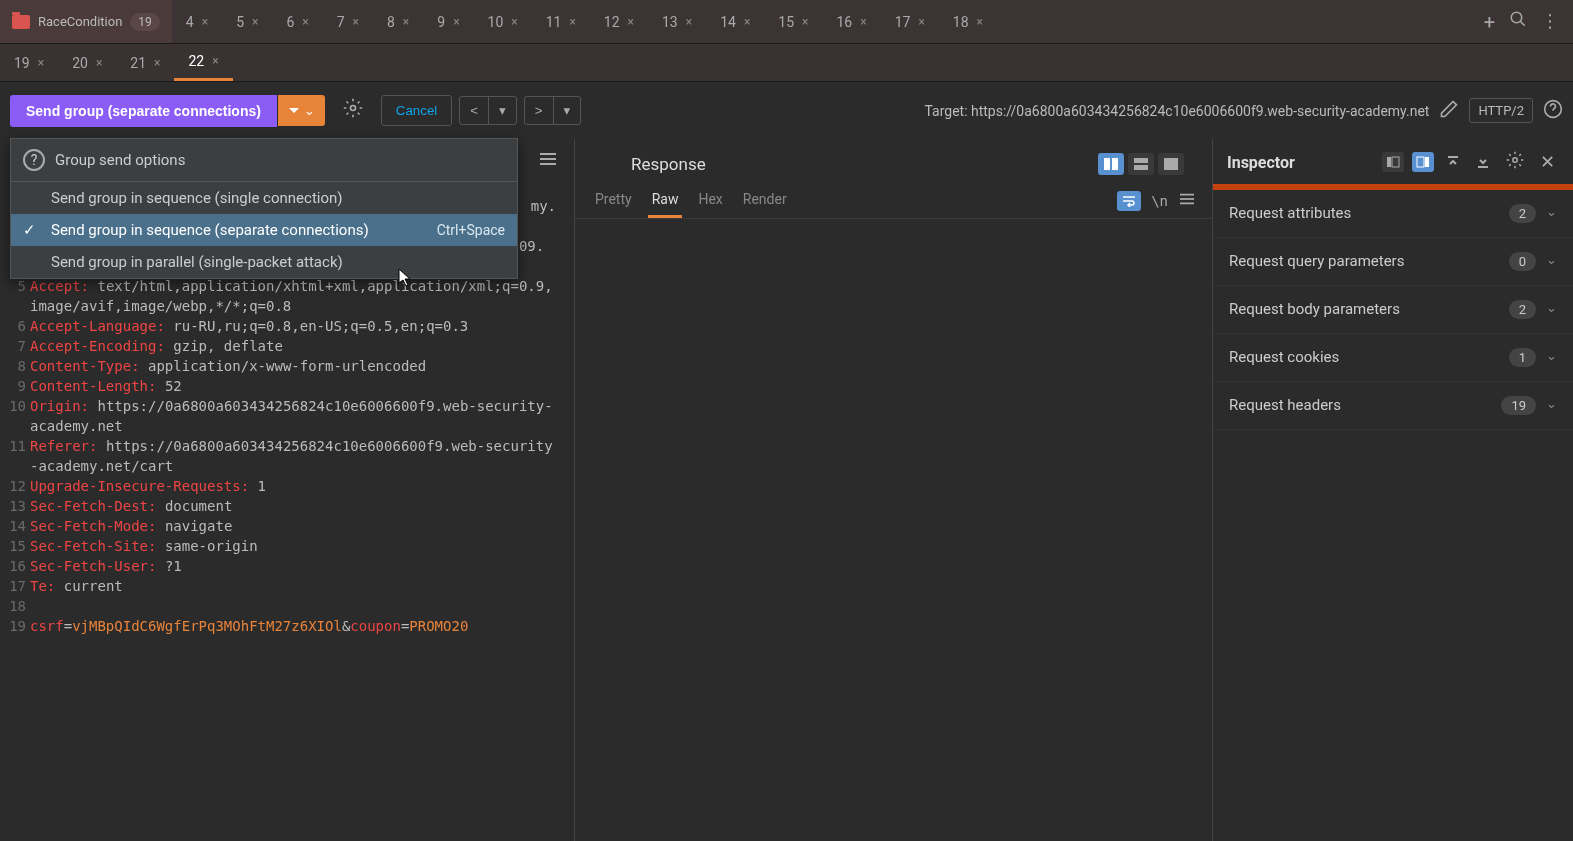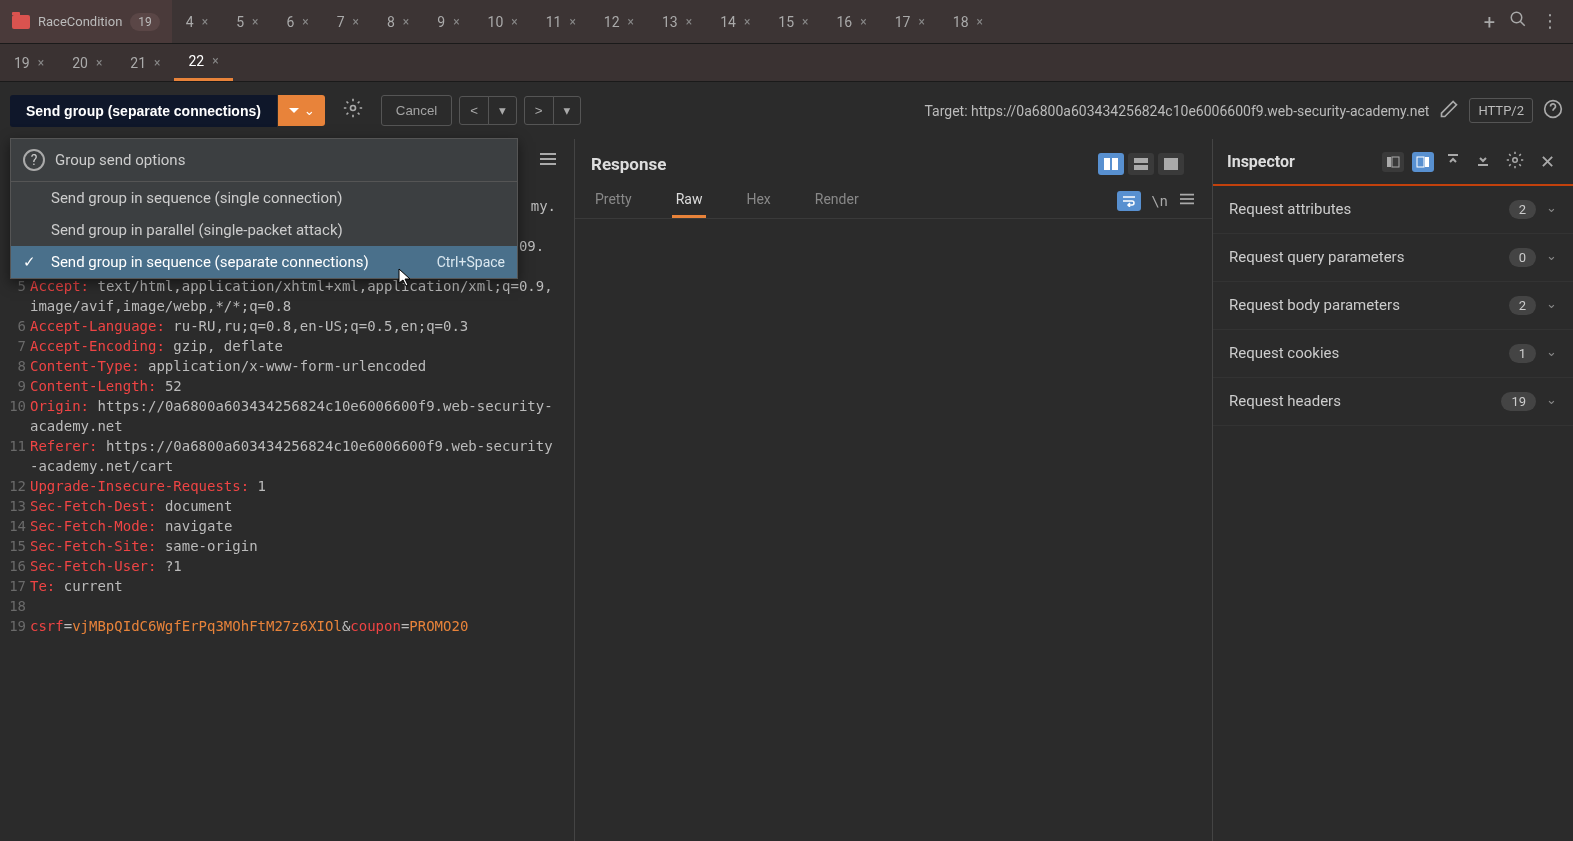--- a/index.html
+++ b/index.html
@@ -53,21 +53,21 @@
 
 
 .toolbar {
   display: flex;
   align-items: center;
   gap: 8px;
   padding: 10px 10px;
   background: #2b2b2b;
 }
 .send-btn {
-  background: #0f172a;
+  background: #8b5cf6;
   color: #fff;
   font-weight: 600;
   padding: 8px 16px;
   border: none;
   font-size: 14px;
   border-radius: 3px 0 0 3px;
   cursor: pointer;
 }
 .send-drop {
   background: #e8833a;
@@ -83,21 +83,21 @@
   border: 1px solid #555;
   color: #aaa;
   padding: 6px 10px;
   border-radius: 3px;
   cursor: pointer;
 }
 .icon-btn.plain { border: none; font-size: 18px; }
 .cancel-btn {
   background: transparent;
   border: 1px solid #555;
-  color: #a3a3a3;
+  color: #0ea5e9;
   padding: 7px 14px;
   border-radius: 3px;
   cursor: not-allowed;
 }
 .nav-group { display: flex; }
 .nav-group .icon-btn { border-radius: 0; margin-left: -1px; }
 .nav-group .icon-btn:first-child { border-radius: 3px 0 0 3px; }
 .nav-group .icon-btn:last-child { border-radius: 0 3px 3px 0; }
 .target { margin-left: auto; display: flex; align-items: center; gap: 10px; font-size: 14px; }
 .target .url { color: #bbb; }
@@ -105,22 +105,22 @@
 
 
 .main { display: flex; height: calc(100% - 44px - 38px - 56px); position: relative; }
 .panel { flex: 1; display: flex; flex-direction: column; border-right: 1px solid #444; overflow: hidden; }
 .panel-header {
   display: flex;
   align-items: center;
   padding: 14px 16px 8px;
   gap: 16px;
 }
-.panel-title { font-size: 17px; font-weight: 700; color: #ddd; }
-.panel-tabs { display: flex; gap: 36px; padding: 0 16px; border-bottom: 1px solid #3a3a3a; font-size: 14px; }
+.panel-title { font-size: 17px; font-weight: 400; color: #ddd; margin-left: 40px; }
+.panel-tabs { display: flex; gap: 12px; padding: 0 16px; border-bottom: 1px solid #3a3a3a; font-size: 14px; }
 .panel-tab { padding: 8px 4px; cursor: pointer; color: #888; }
 .panel-tab.active { color: #ddd; border-bottom: 3px solid #e8833a; }
 .panel-tabs .spacer { flex: 1; }
 .panel-tab-icons { display: flex; gap: 10px; align-items: center; }
 .panel-tab-icons .ibox { width: 24px; height: 20px; background: #3a3a3a; border-radius: 3px; display: flex; align-items: center; justify-content: center; color: #aaa; font-size: 12px; cursor: pointer; }
 .panel-tab-icons .ibox.active { background: #5890d0; color: #fff; }
 
 
 .editor {
   flex: 1;
@@ -180,24 +180,24 @@
 .dropdown-item .shortcut { margin-left: auto; color: #aaa; font-size: 14px; }
 .dropdown-item.selected .shortcut { color: #dbe8f0; }
 
 
 .cursor-img { position: absolute; top: 268px; left: 398px; z-index: 200; pointer-events: none; }
 
 
 .inspector { width: 360px; background: #2b2b2b; display: flex; flex-direction: column; }
 .inspector-header {
   display: flex;
-  align-items: center;
+  align-items: flex-end;
   padding: 12px 14px;
   gap: 8px;
-  border-bottom: 2px solid #c2410c;
+  border-bottom: 6px solid #c2410c;
 }
 .inspector-title { font-size: 16px; font-weight: 700; color: #ddd; flex: 1; }
 .insp-icon { width: 22px; height: 20px; display: flex; align-items: center; justify-content: center; background: #3a3a3a; border-radius: 3px; cursor: pointer; color: #aaa; }
 .insp-icon.active { background: #5890d0; color: #fff; }
 .insp-plain { cursor: pointer; color: #aaa; padding: 0 4px; }
 .inspector-row {
   display: flex;
   align-items: flex-start;
   padding: 14px 16px;
   border-bottom: 1px solid #333;
@@ -568,25 +568,25 @@
 
 <div class="dropdown">
   <div class="dropdown-header">
     <span class="help-circle">?</span>
     <span>Group send options</span>
   </div>
   <div id="dropdown-items">
       <div class="dropdown-item">
         <span>Send group in sequence (single connection)</span>
       </div>
-      <div class="dropdown-item">
-        <span>Send group in parallel (single-packet attack)</span>
-      </div>
       <div class="dropdown-item selected">
         <span>Send group in sequence (separate connections)</span>
         <span class="shortcut">Ctrl+Space</span>
       </div>
+      <div class="dropdown-item">
+        <span>Send group in parallel (single-packet attack)</span>
+      </div>
     </div>
 </div>
 
 <svg class="cursor-img" width="16" height="20" viewBox="0 0 16 20">
   <path d="M1 1 L1 15 L5 12 L8 18 L10 17 L7 11 L12 11 Z" fill="#fff" stroke="#000" stroke-width="1"></path>
 </svg>
 
 </body></html>

